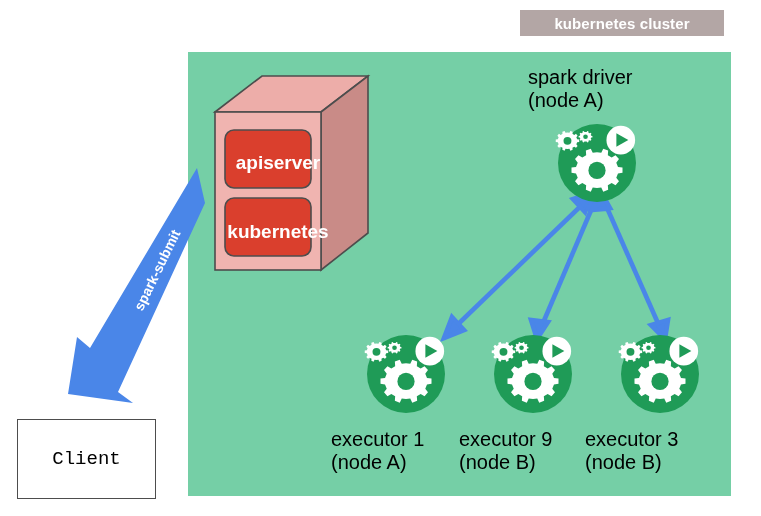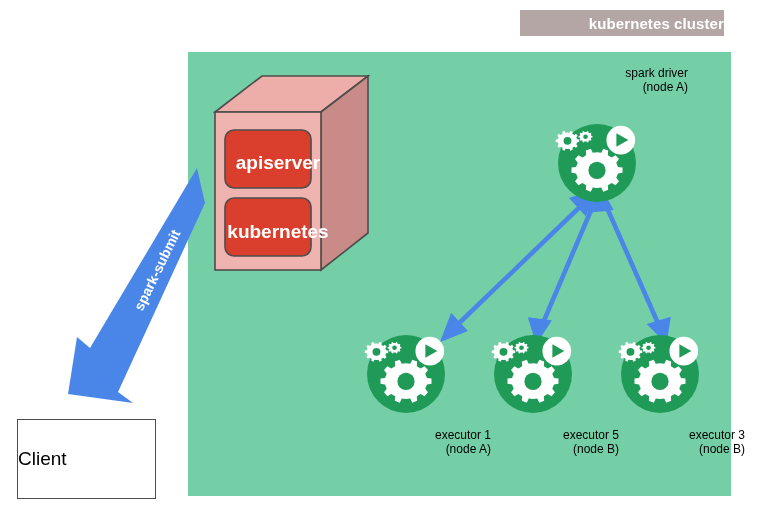--- a/index.html
+++ b/index.html
@@ -26,63 +26,64 @@
   
   #cluster-banner {
     position: absolute;
     left: 520px;
     top: 10px;
     width: 204px;
     height: 26px;
     background: #b3a6a5;
     display: flex;
     align-items: center;
-    justify-content: flex-end;
+    justify-content: center;
   }
   #cluster-banner span {
     color: #ffffff;
     font-size: 15px;
     font-weight: bold;
     letter-spacing: .1px;
   }
   
   #client-box {
     position: absolute;
     left: 17px;
     top: 419px;
     width: 139px;
     height: 80px;
     background: #ffffff;
     border: 1.4px solid #4d4d4d;
     display: flex;
     align-items: center;
-    justify-content: flex-start;
+    justify-content: center;
     box-sizing: border-box;
+    font-family: Liberation Mono, monospace;
   }
   #client-box span {
     color: #000000;
     font-size: 19px;
   }
   
   .cube-chip-label {
     position: absolute;
     color: #ffffff;
     font-size: 19px;
     font-weight: bold;
     text-align: center;
     width: 120px;
   }
   #apiserver-label { left: 218px; top: 152px; }
   #scheduler-label { left: 218px; top: 221px; }
   
   .node-caption {
     position: absolute;
     color: #000000;
-    font-size: 12px;
-    text-align: right;
+    font-size: 20px;
+    text-align: left;
     width: 160px;
   }
   #driver-caption { left: 528px; top: 66px; }
   #exec1-caption  { left: 331px; top: 428px; }
   #exec2-caption  { left: 459px; top: 428px; }
   #exec3-caption  { left: 585px; top: 428px; }
   
   #spark-submit-text {
     position: absolute;
     left: 92px;
@@ -238,20 +239,20 @@
   <div>spark driver</div>
   <div>(node A)</div>
 </div>
 
 <div id="exec1-caption" class="node-caption">
   <div>executor 1</div>
   <div>(node A)</div>
 </div>
 
 <div id="exec2-caption" class="node-caption">
-  <div>executor 5</div>
+  <div>executor 9</div>
   <div>(node B)</div>
 </div>
 
 <div id="exec3-caption" class="node-caption">
   <div>executor 3</div>
   <div>(node B)</div>
 </div>
 
 </body></html>

